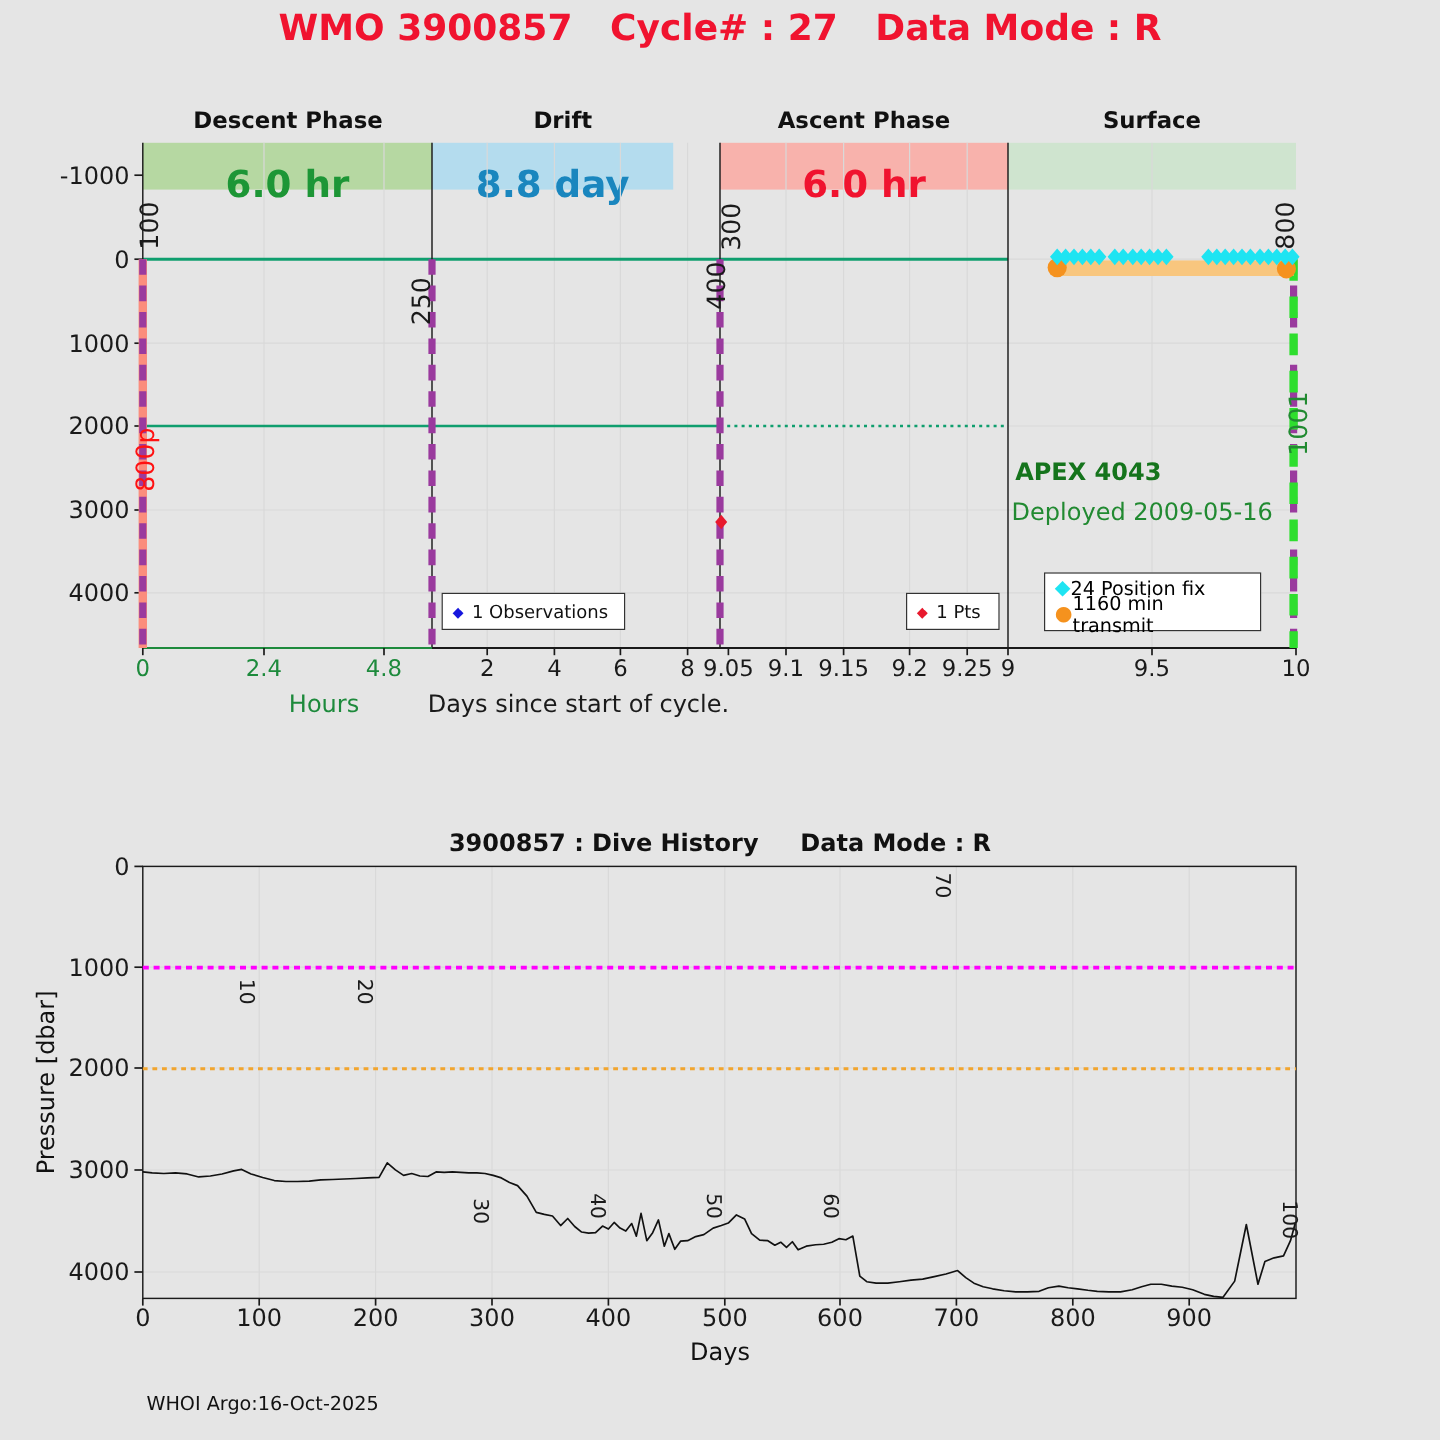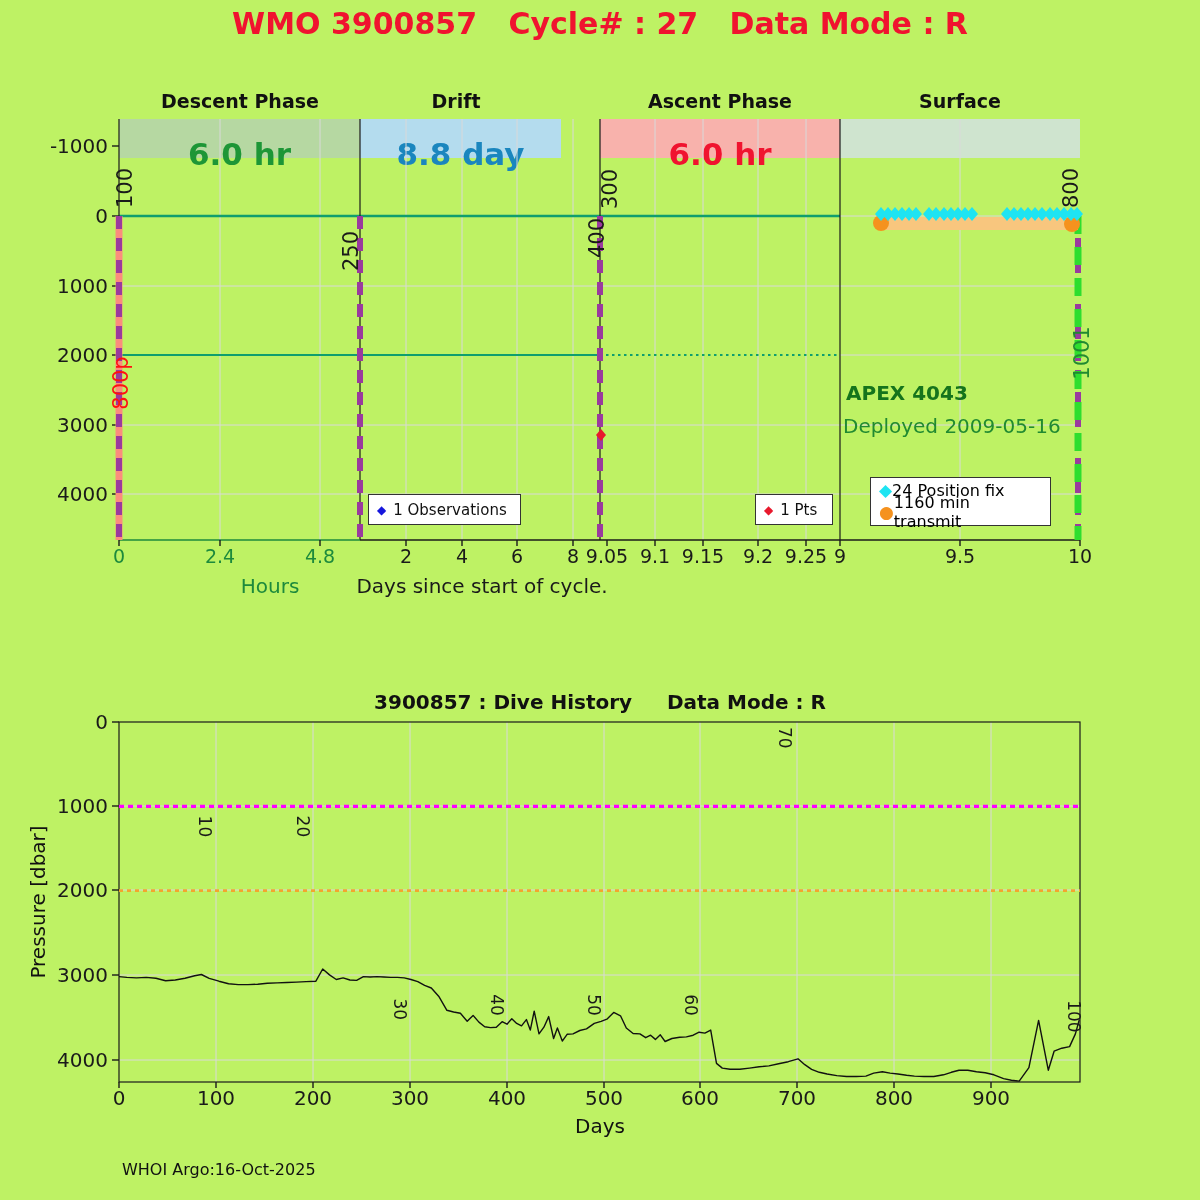--- a/index.html
+++ b/index.html
@@ -1,16 +1,16 @@
 <!DOCTYPE html>
 <html><head>
 <meta charset="utf-8">
 <style>
   html,body{margin:0;padding:0;background:#fff;}
-  .page{position:relative;width:1200px;height:1200px;background:#bef264;overflow:hidden;
+  .page{position:relative;width:1200px;height:1200px;background:#e5e5e5;overflow:hidden;
         font-family:"DejaVu Sans", sans-serif;}
   .pre{white-space:pre;}
   #chart-svg{position:absolute;left:0;top:0;z-index:2;}
   .band{position:absolute;top:119px;height:39px;z-index:1;display:flex;align-items:center;justify-content:center;}
   .band span{font-size:31px;font-weight:bold;line-height:1;margin-top:32px;}
   .phase-title{position:absolute;top:90px;transform:translate(-50%,0);font-size:19px;font-weight:bold;color:#111;z-index:3;}
   .page-title{position:absolute;top:6px;left:0;width:1200px;text-align:center;font-size:30px;font-weight:bold;color:#f0132f;z-index:3;}
   .legend-box{position:absolute;background:#fff;border:1.5px solid #333;z-index:4;display:flex;align-items:center;padding:0 8px;box-sizing:border-box;}
   .legend-box .glyph{margin-right:7px;line-height:1;}
   .legend-box .lbl{font-size:15px;color:#111;white-space:nowrap;}
@@ -26,21 +26,21 @@
   .footer{position:absolute;z-index:3;font-size:16px;color:#111;}
 </style>
 </head>
 <body>
 
 <div class="page">
 
   <div class="page-title pre">WMO 3900857   Cycle# : 27   Data Mode : R</div>
 
   <div class="phase-title" style="left:240px;">Descent Phase</div>
-  <div class="phase-title" style="left:456px;">Drift</div>
+  <div class="phase-title" style="left:469px;">Drift</div>
   <div class="phase-title" style="left:720px;">Ascent Phase</div>
   <div class="phase-title" style="left:960px;">Surface</div>
 
   <div class="band" id="band-0" style="left: 119px; width: 241px; background: rgb(182, 216, 162);">
       <span style="color: rgb(29, 150, 54);">6.0 hr</span>
     </div>
   <div class="band" id="band-1" style="left: 360px; width: 201px; background: rgb(180, 220, 238);">
       <span style="color: rgb(26, 134, 190);">8.8 day</span>
     </div>
   <div class="band" id="band-2" style="left: 600px; width: 240px; background: rgb(248, 178, 172);">

